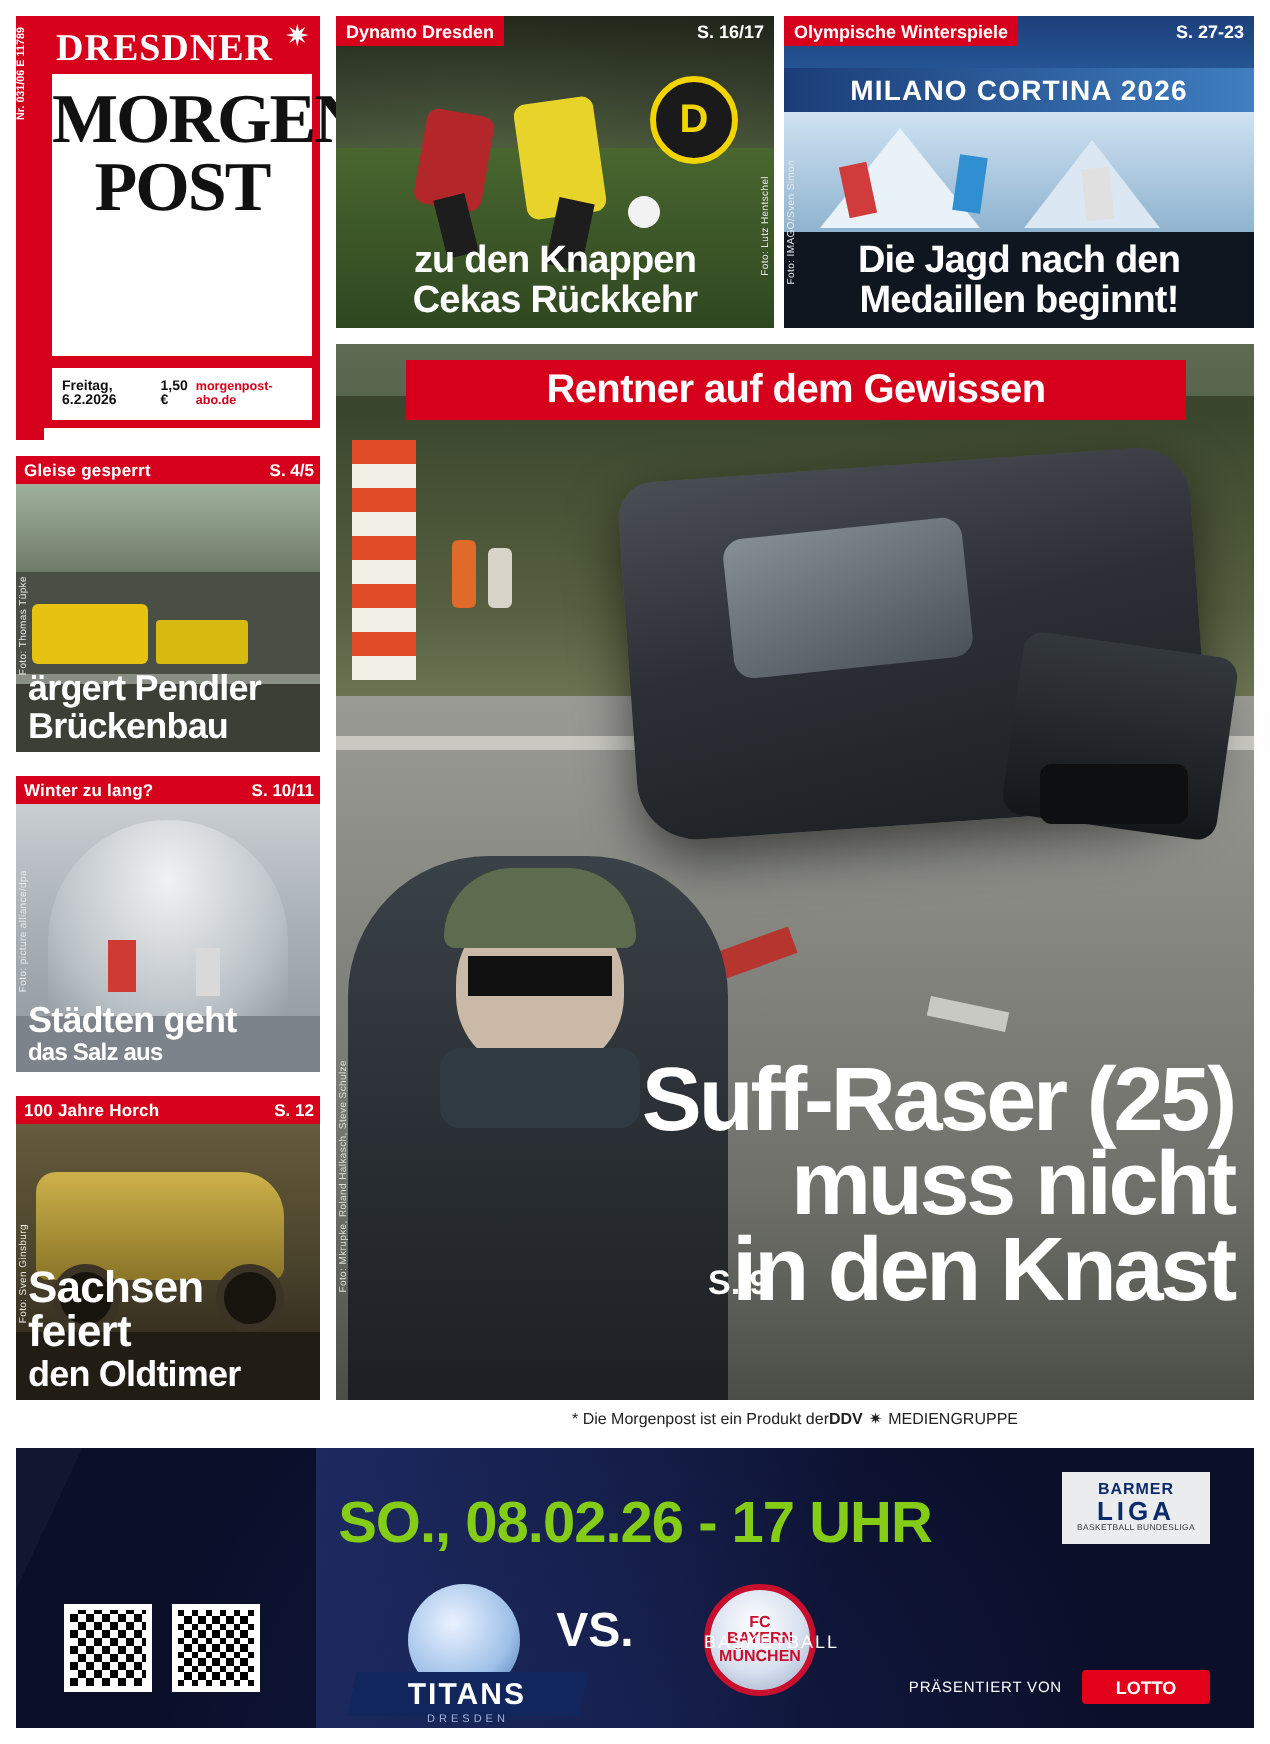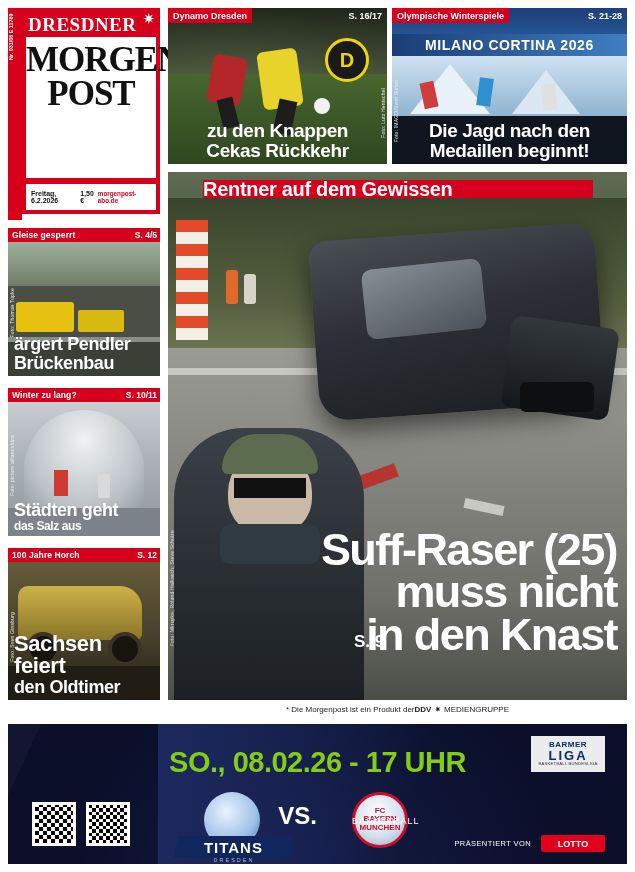--- a/index.html
+++ b/index.html
@@ -61,22 +61,22 @@
     display:flex;align-items:center;padding:0 5px;
   }
   .teaser .tx{position:absolute;left:0;right:0;bottom:4px;text-align:center;}
 
   
   .lcol{position:absolute;left:8px;width:152px;background:#111;}
 
   
   .main{position:absolute;left:168px;top:172px;width:459px;height:528px;background:#2b2f33;}
   .main-banner{
-    position:absolute;left:35px;top:8px;width:390px;height:18px;background:#d6001c;
-    display:flex;align-items:center;
+    position:absolute;left:35px;top:8px;width:390px;height:30px;background:#d6001c;
+    display:flex;align-items:center;justify-content:center;
   }
   .main-banner span{color:#fff;font-size:20px;font-weight:bold;letter-spacing:-.3px;}
   .main-hl{position:absolute;left:0;right:10px;bottom:44px;text-align:right;}
   .main-hl div{color:#fff;font-weight:bold;font-size:45px;line-height:.94;letter-spacing:-1.6px;}
   .main-page{
     position:absolute;left:186px;bottom:48px;color:#fff;font-weight:bold;font-size:17px;
   }
   .main-foot{
     position:absolute;left:168px;top:700px;width:459px;height:18px;background:#fff;
     display:flex;align-items:center;justify-content:center;font-size:8px;color:#222;
@@ -174,21 +174,21 @@
       <div style="position:absolute;left:18px;top:56px;width:0;height:0;
           border-left:40px solid transparent;border-right:40px solid transparent;border-bottom:50px solid #e9f2f8;"></div>
       <div style="position:absolute;left:120px;top:62px;width:0;height:0;
           border-left:34px solid transparent;border-right:34px solid transparent;border-bottom:44px solid #dbe8f3;"></div>
       <div style="position:absolute;left:0;bottom:0;width:100%;height:48px;background:#0f1620;"></div>
       <div style="position:absolute;left:30px;top:74px;width:14px;height:26px;background:#d03b3b;transform:rotate(-12deg);"></div>
       <div style="position:absolute;left:86px;top:70px;width:14px;height:28px;background:#2f8fd0;transform:rotate(8deg);"></div>
       <div style="position:absolute;left:150px;top:76px;width:14px;height:26px;background:#e0e0e0;transform:rotate(-6deg);"></div>
     </div>
     <div class="tl">Olympische Winterspiele</div>
-    <div class="tp">S. 21-28</div>
+    <div class="tp">S. 27-23</div>
     <div class="photocred" style="left:1px;bottom:22px;">Foto: IMAGO/Sven Simon</div>
     <div class="tx">
       <div class="hl" style="font-size:19px;">Die Jagd nach den</div>
       <div class="hl" style="font-size:19px;">Medaillen beginnt!</div>
     </div>
   </div>
 
   <div class="lcol" style="top:228px;height:148px;">
     <div class="ph" style="background:linear-gradient(180deg,#8fa08c 0%,#5d6b58 45%,#2d3229 100%);">
       <div style="position:absolute;left:0;top:14px;width:100%;height:44px;background:linear-gradient(180deg,#9fb09a,#6f7c68);"></div>

